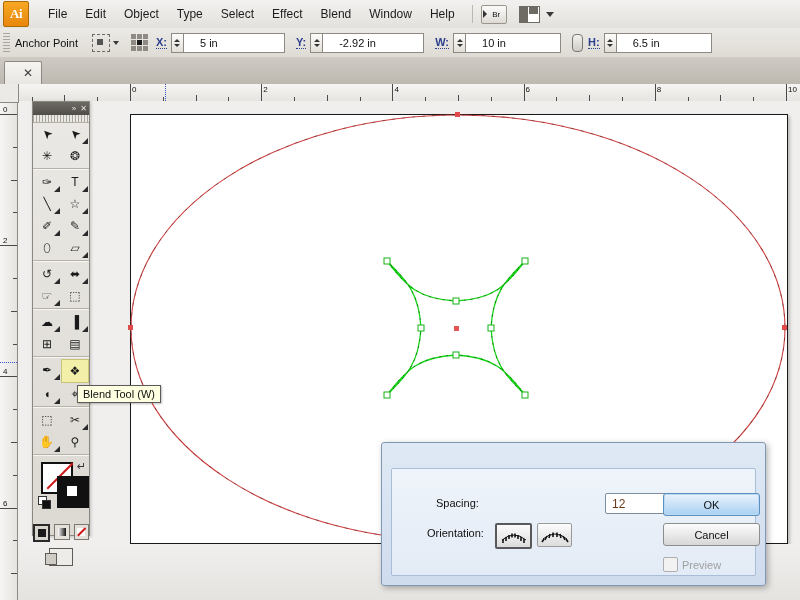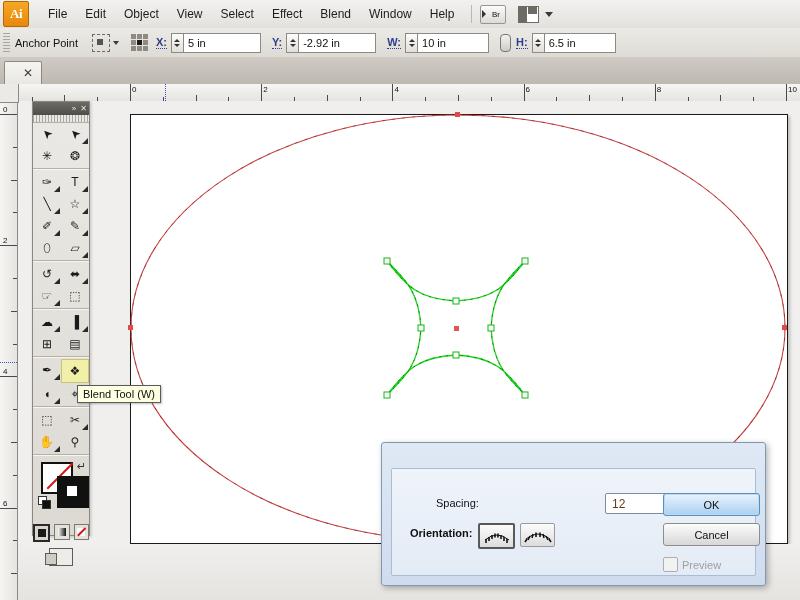--- a/index.html
+++ b/index.html
@@ -88,21 +88,21 @@
   .spinner{
     width:11px;height:18px;border:1px solid #8e8a83;border-right:none;
     background:linear-gradient(#fcfcfb,#e2dfd9);
     display:flex;flex-direction:column;justify-content:center;align-items:center;
   }
   .spinner i{width:0;height:0;border-left:3px solid transparent;border-right:3px solid transparent;}
   .spinner i.up{border-bottom:3px solid #333;margin-bottom:2px;}
   .spinner i.dn{border-top:3px solid #333;}
   .finput{
     height:18px;border:1px solid #8e8a83;background:#fff;
-    font-size:11px;padding:0 4px;line-height:18px;color:#111;
+    font-size:11px;padding:0 16px;line-height:18px;color:#111;
     font-family:"Liberation Sans", sans-serif;
   }
   .w-in{width:68px;} .h-in{width:62px;}
   .chain{
     width:9px;height:16px;margin-right:5px;
     border:1px solid #777;border-radius:4px;background:linear-gradient(#f4f2ee,#cfccc6);
   }
 
   
   .tabbar{
@@ -259,21 +259,21 @@
     display:flex;align-items:center;justify-content:center;
     background:linear-gradient(#fafbfc,#e6eaf0);
   }
   .combo .cbtn i{width:0;height:0;border-left:4px solid transparent;border-right:4px solid transparent;border-top:5px solid #2e2e2e;}
   .numbox{
     position:absolute;left:213px;top:0;width:62px;height:21px;
     background:#fff;border:1px solid #7d8da0;border-radius:2px;
     font-size:12px;color:#6a3a1a;display:flex;align-items:center;padding-left:6px;
     box-sizing:border-box;
   }
-  .row-orient{position:absolute;left:0;top:54px;width:100%;height:24px;font-weight:bold;}
+  .row-orient{position:absolute;left:17px;top:54px;width:100%;height:24px;}
   .obtn{
     position:absolute;width:33px;height:22px;border-radius:2px;
     background:linear-gradient(#fcfcfc,#dcdcdc);
     display:flex;align-items:center;justify-content:center;overflow:hidden;
   }
   .obtn.o1{left:86px;top:0;border:2px solid #59595c;}
   .obtn.o2{left:128px;top:0;border:1px solid #9a9a9a;}
   .dbtn{
     position:absolute;width:95px;height:21px;border-radius:3px;
     font-size:11px;display:flex;align-items:center;justify-content:center;color:#101010;
@@ -299,21 +299,21 @@
 <body>
 
 <div id="app">
 
   <div class="menubar">
     <div class="ai-logo">Ai</div>
     <div class="menus">
       <div class="menu-item">File</div>
       <div class="menu-item">Edit</div>
       <div class="menu-item">Object</div>
-      <div class="menu-item">View</div>
+      <div class="menu-item">Type</div>
       <div class="menu-item">Select</div>
       <div class="menu-item">Effect</div>
       <div class="menu-item">Blend</div>
       <div class="menu-item">Window</div>
       <div class="menu-item">Help</div>
     </div>
     <div class="mb-sep"></div>
     <div class="br-btn">
       <span>Br</span>
     </div>

